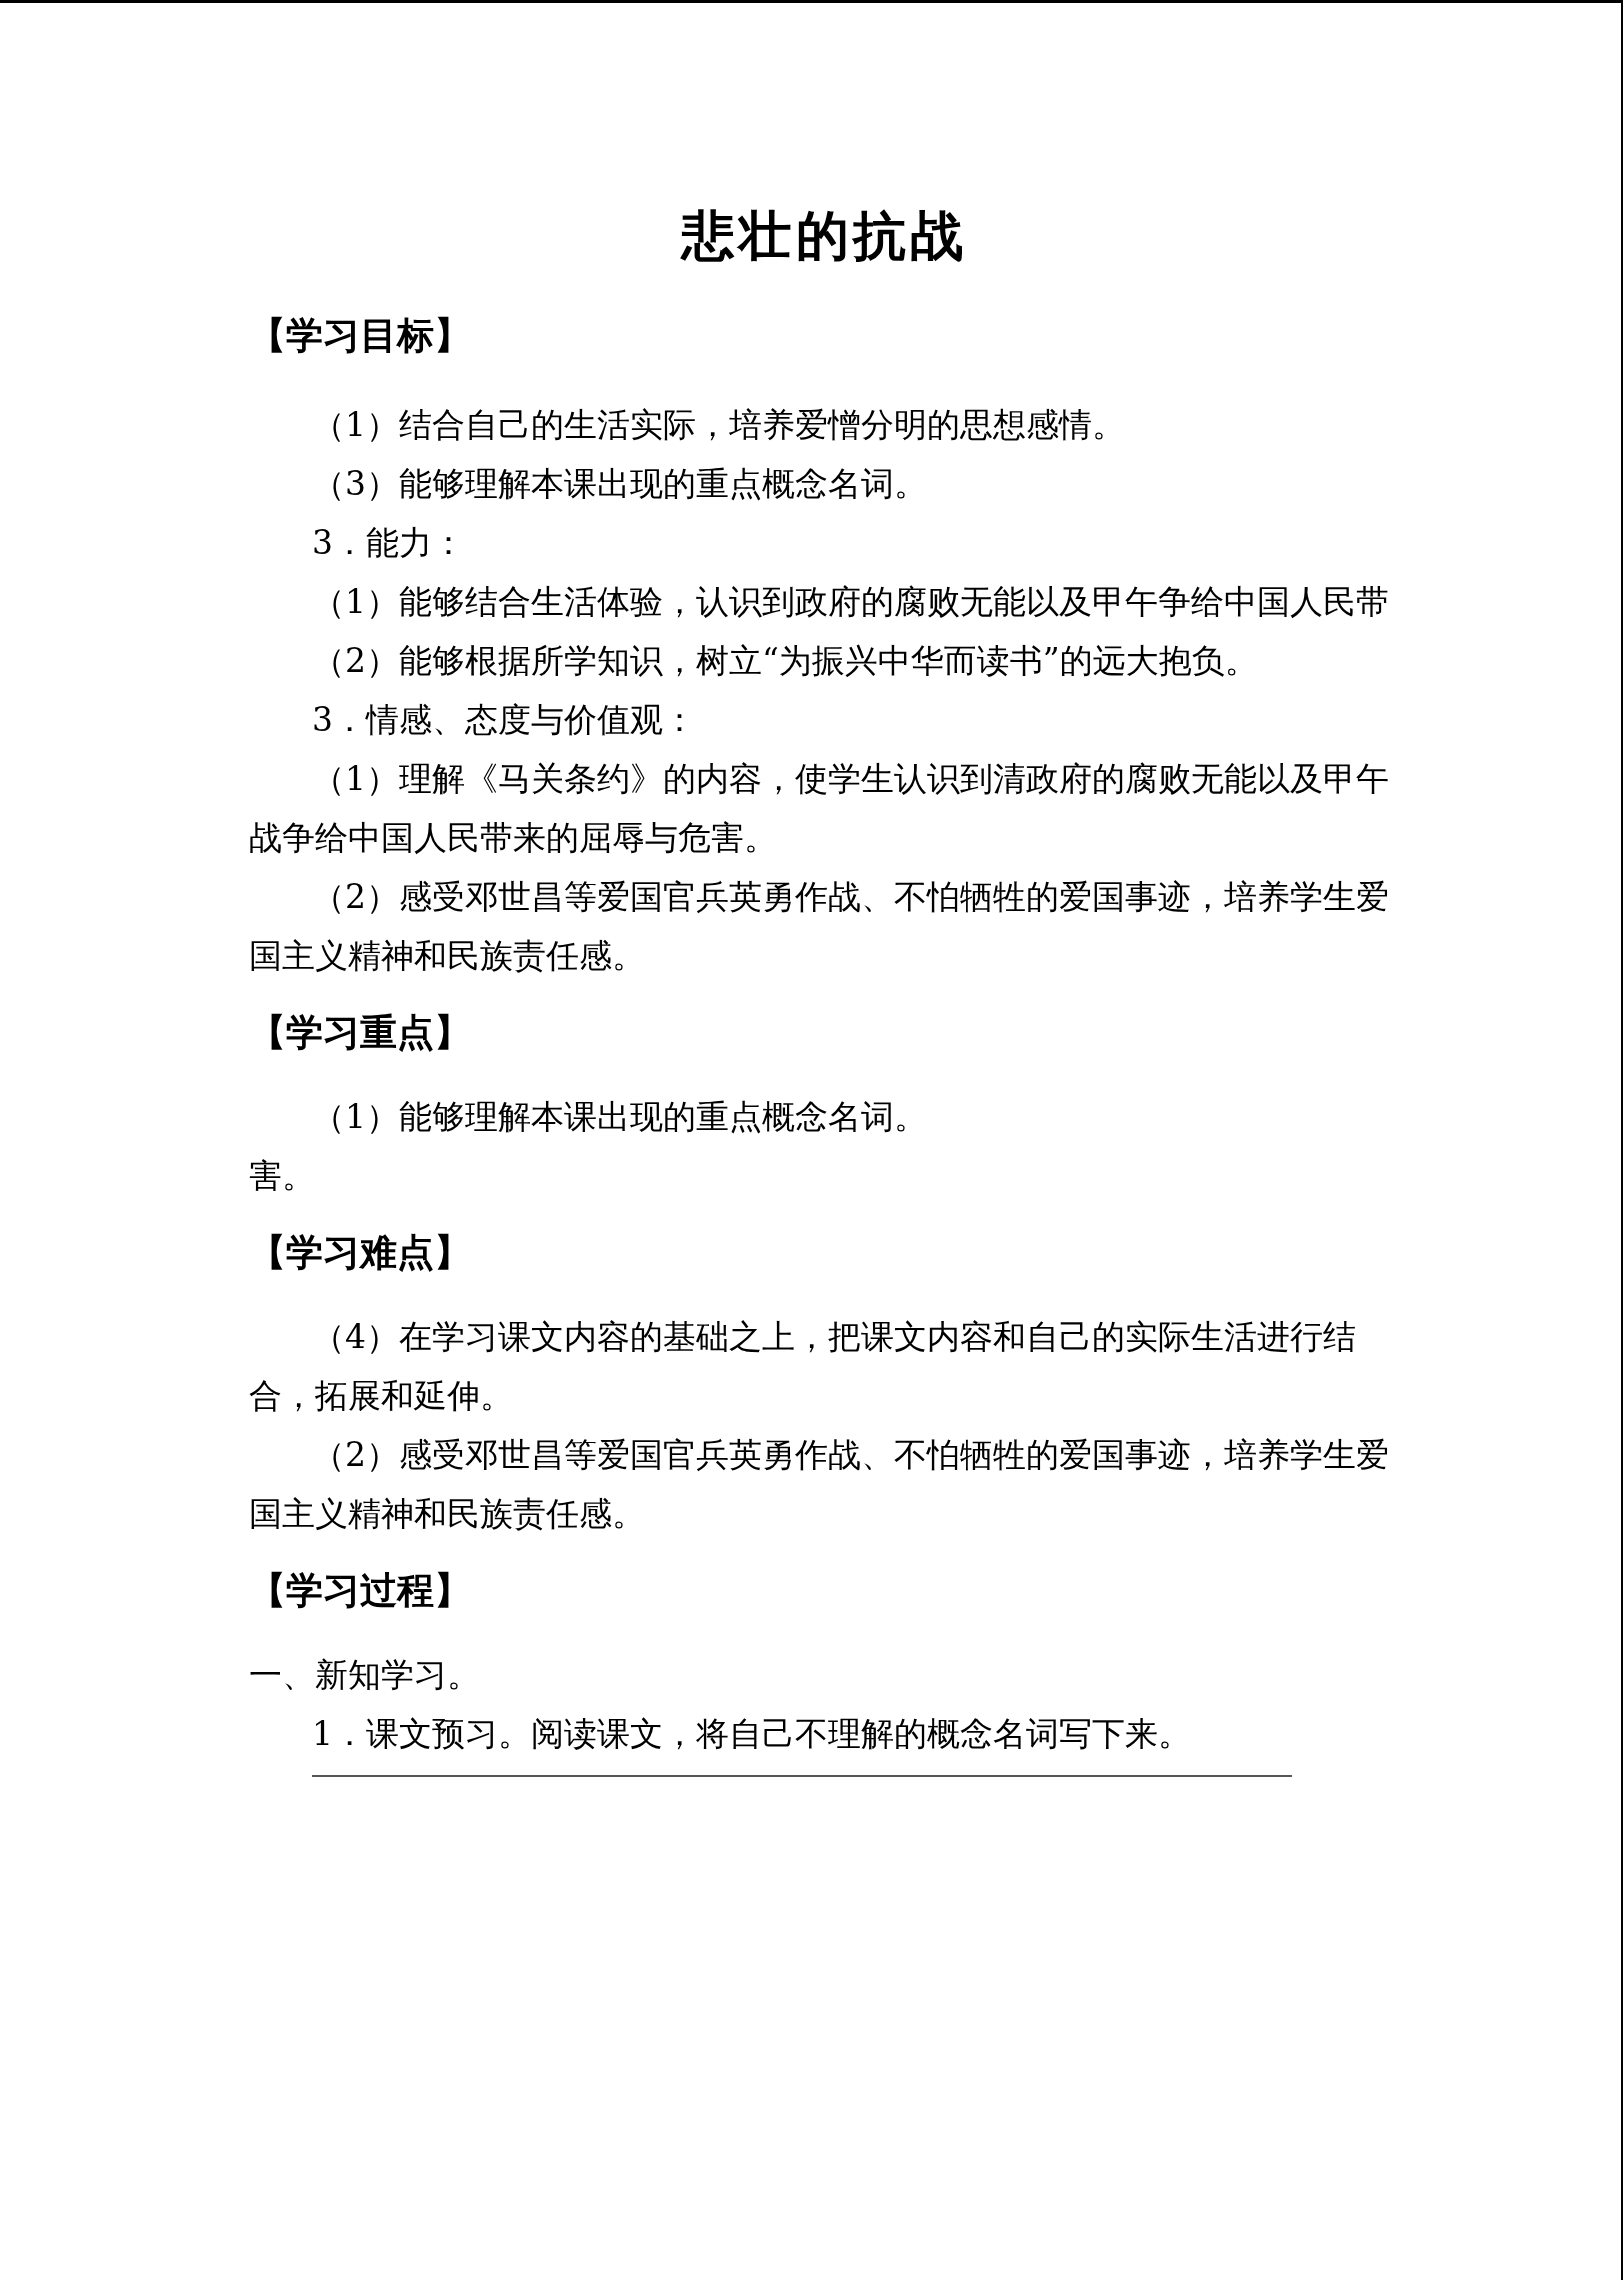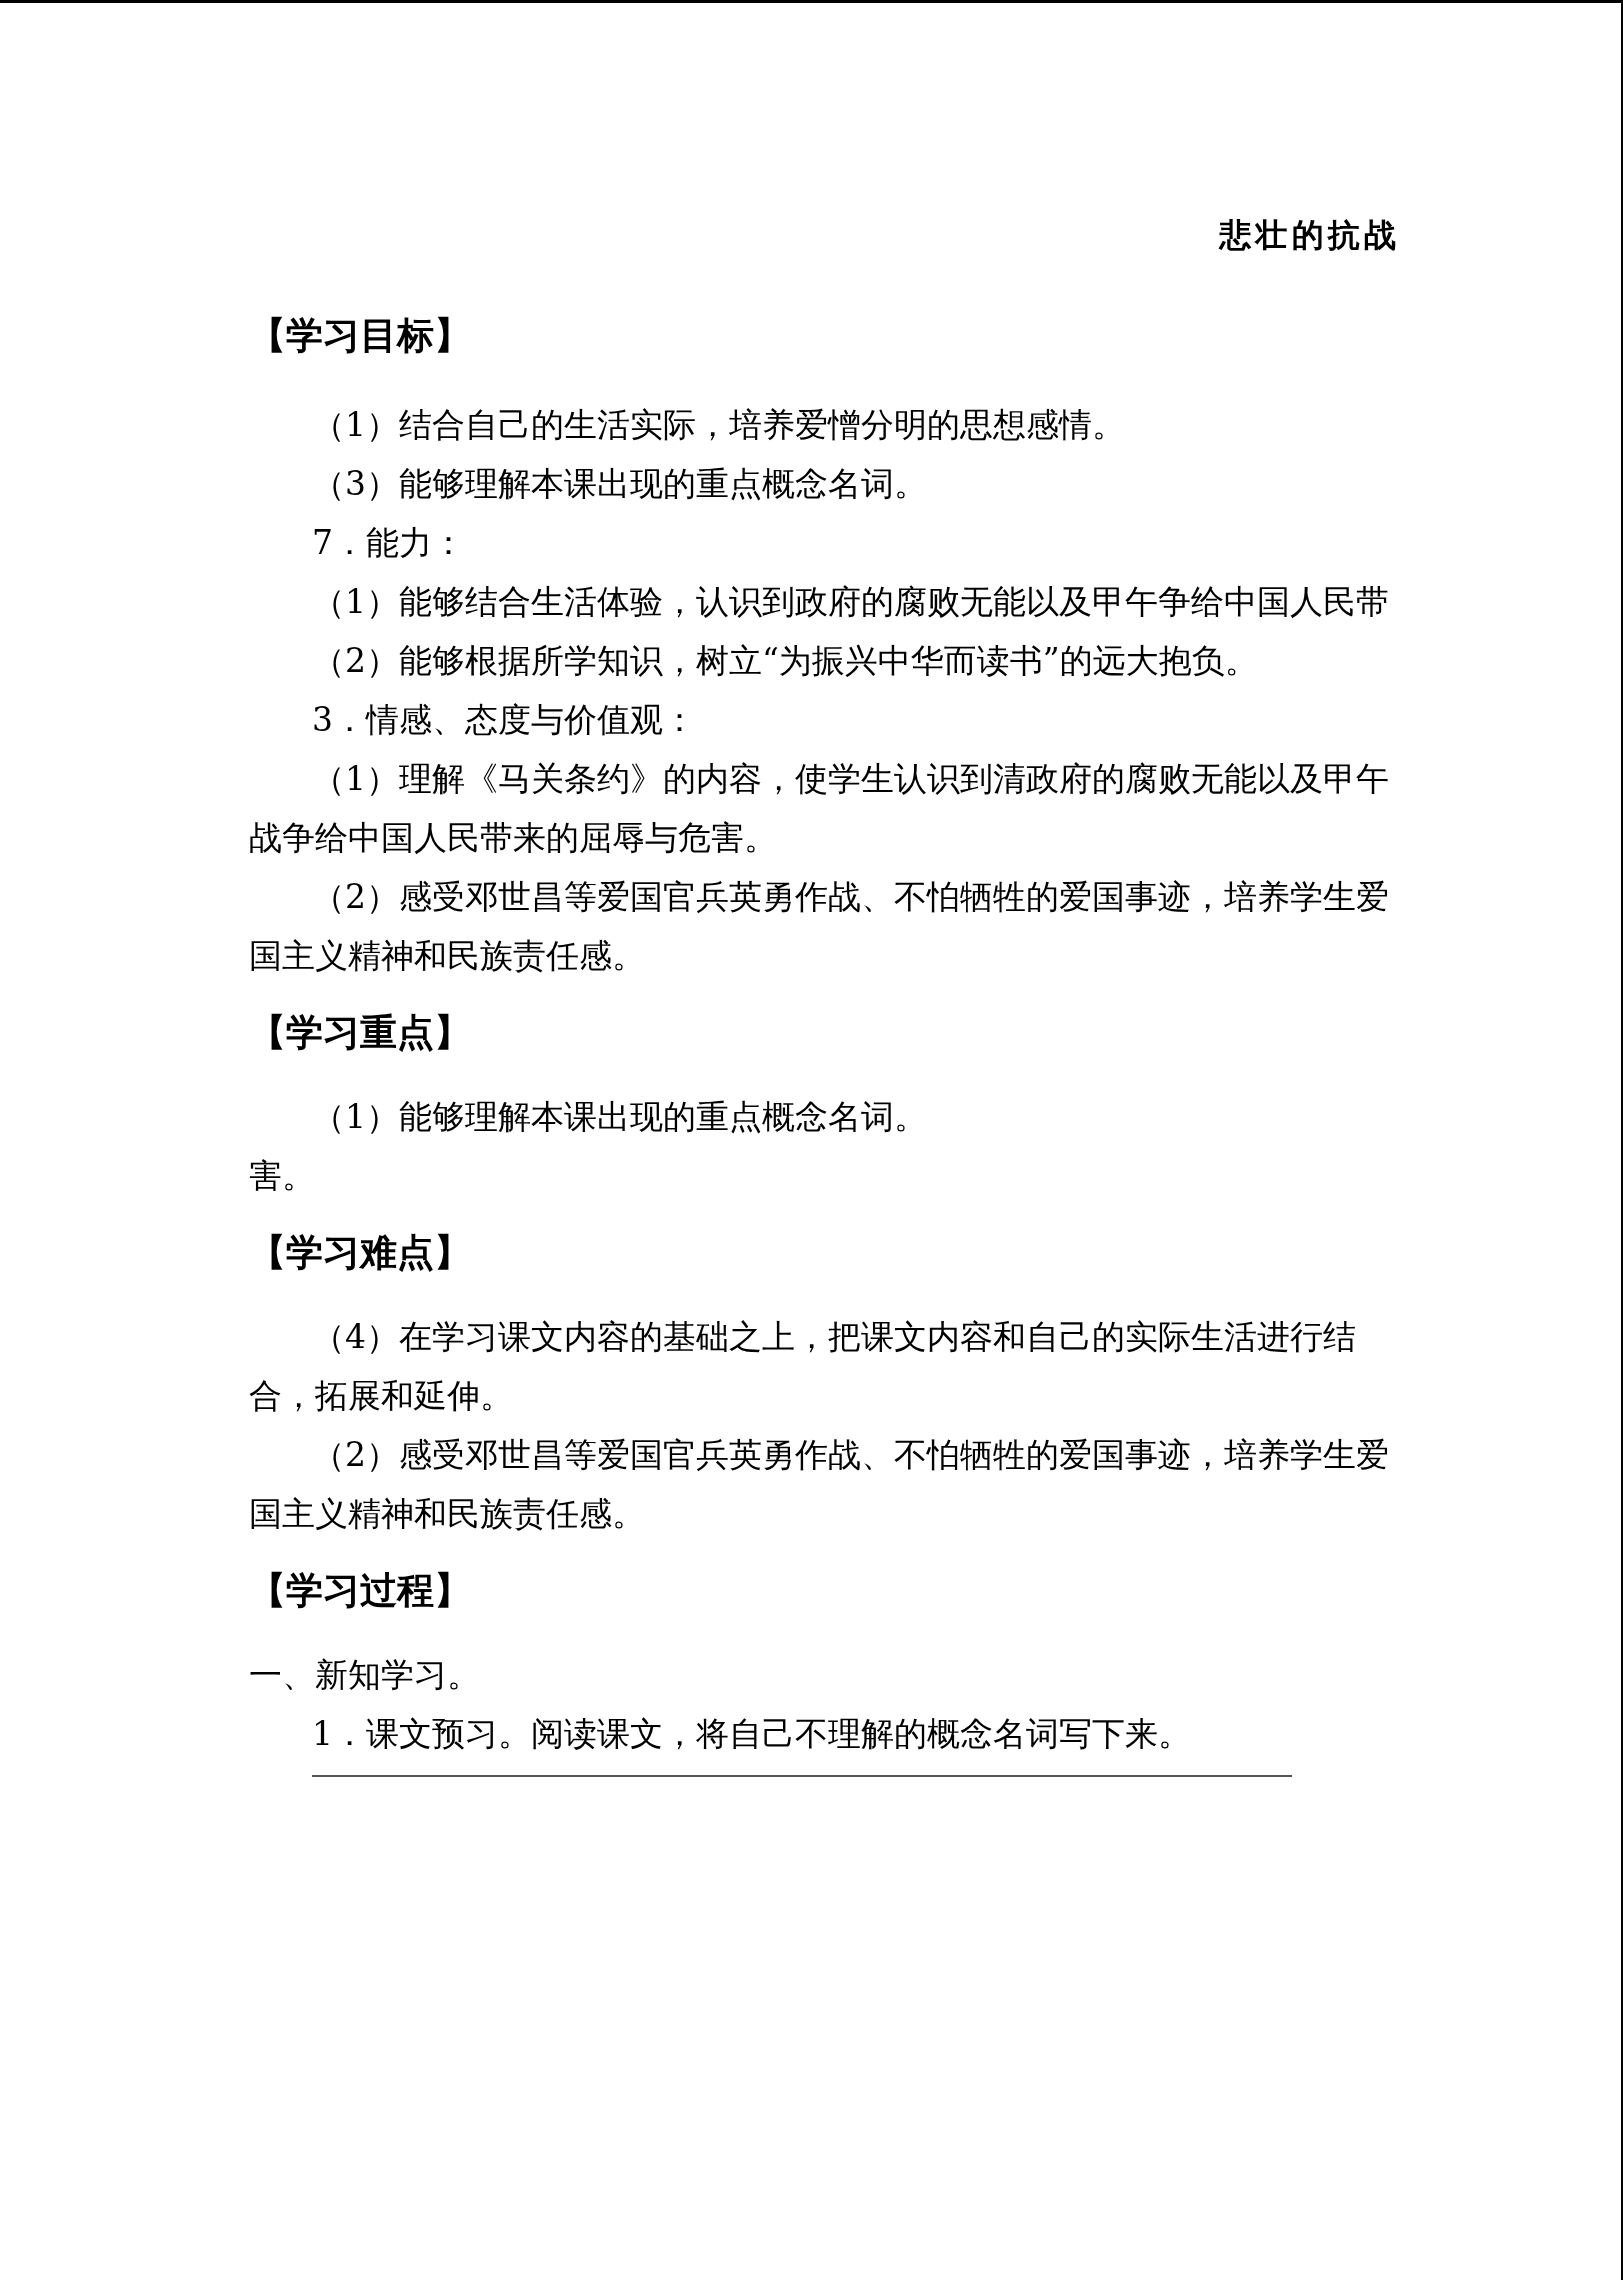--- a/index.html
+++ b/index.html
@@ -21,24 +21,24 @@
     position:absolute;top:0;right:0;
     width:2px;height:2280px;background:#000000;
   }
   .content{
     position:absolute;
     left:249px;top:0;
     width:1151px;
   }
   .doc-title{
     margin:211px 0 0 0;
-    font-size:32px;
+    font-size:53px;
     line-height:48px;
     font-weight:bold;
-    text-align:right;
+    text-align:center;
     letter-spacing:4.1px;
     white-space:nowrap;
   }
   .section-heading{
     margin:27px 0 0 0;
     font-size:37px;
     line-height:41px;
     font-weight:bold;
     white-space:nowrap;
   }
@@ -74,21 +74,21 @@
   <div class="right-border"></div>
 
   <div class="content">
 
     <div class="doc-title">悲壮的抗战</div>
 
     <div class="section-heading first">【学习目标】</div>
     <div class="para after-h1">
       <div class="line ind">（1）结合自己的生活实际，培养爱憎分明的思想感情。</div>
       <div class="line ind">（3）能够理解本课出现的重点概念名词。</div>
-      <div class="line ind">7．能力：</div>
+      <div class="line ind">3．能力：</div>
       <div class="line ind">（1）能够结合生活体验，认识到政府的腐败无能以及甲午争给中国人民带</div>
       <div class="line ind">（2）能够根据所学知识，树立“为振兴中华而读书”的远大抱负。</div>
       <div class="line ind">3．情感、态度与价值观：</div>
       <div class="line ind">（1）理解《马关条约》的内容，使学生认识到清政府的腐败无能以及甲午</div>
       <div class="line">战争给中国人民带来的屈辱与危害。</div>
       <div class="line ind">（2）感受邓世昌等爱国官兵英勇作战、不怕牺牲的爱国事迹，培养学生爱</div>
       <div class="line">国主义精神和民族责任感。</div>
     </div>
 
     <div class="section-heading">【学习重点】</div>

